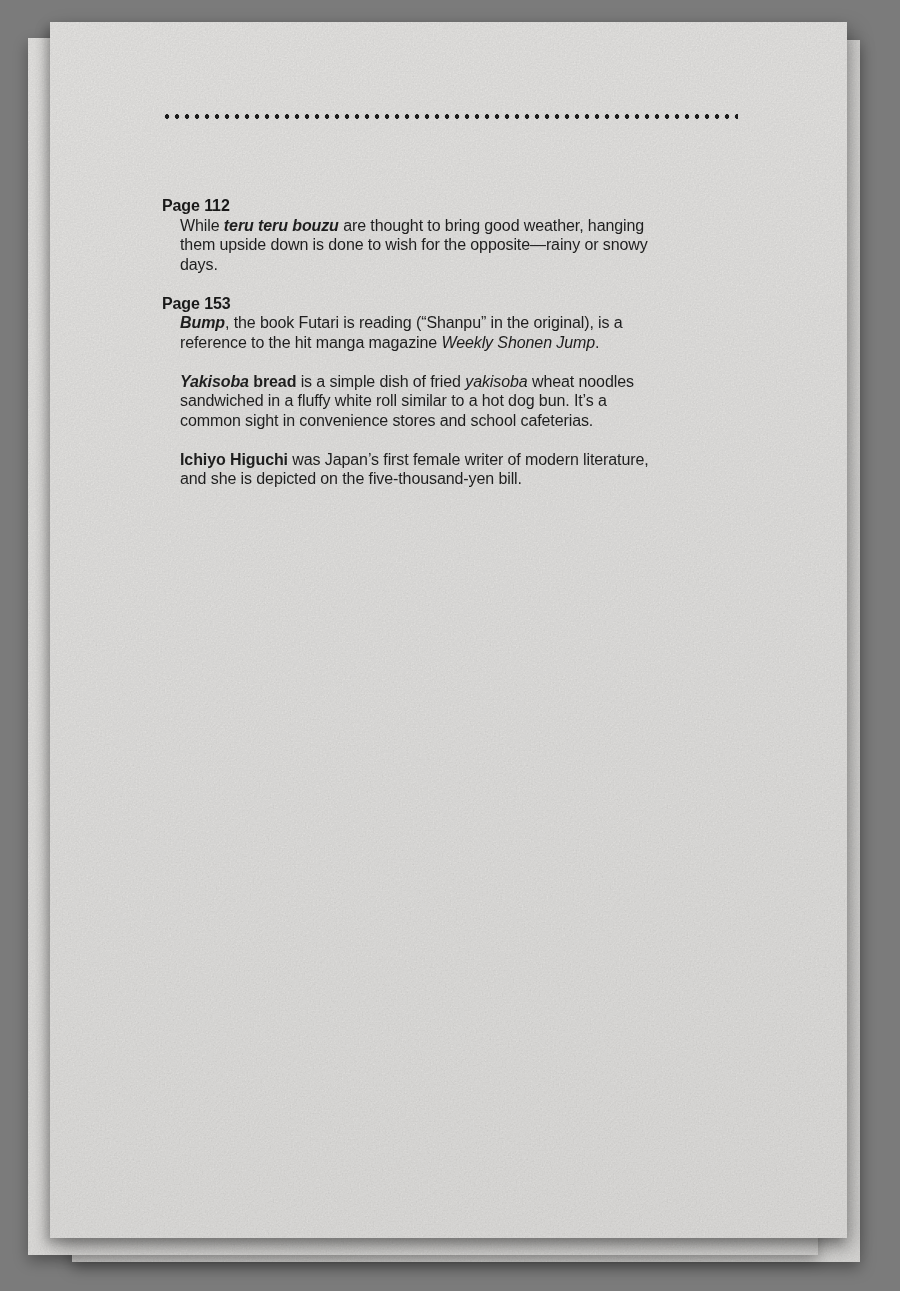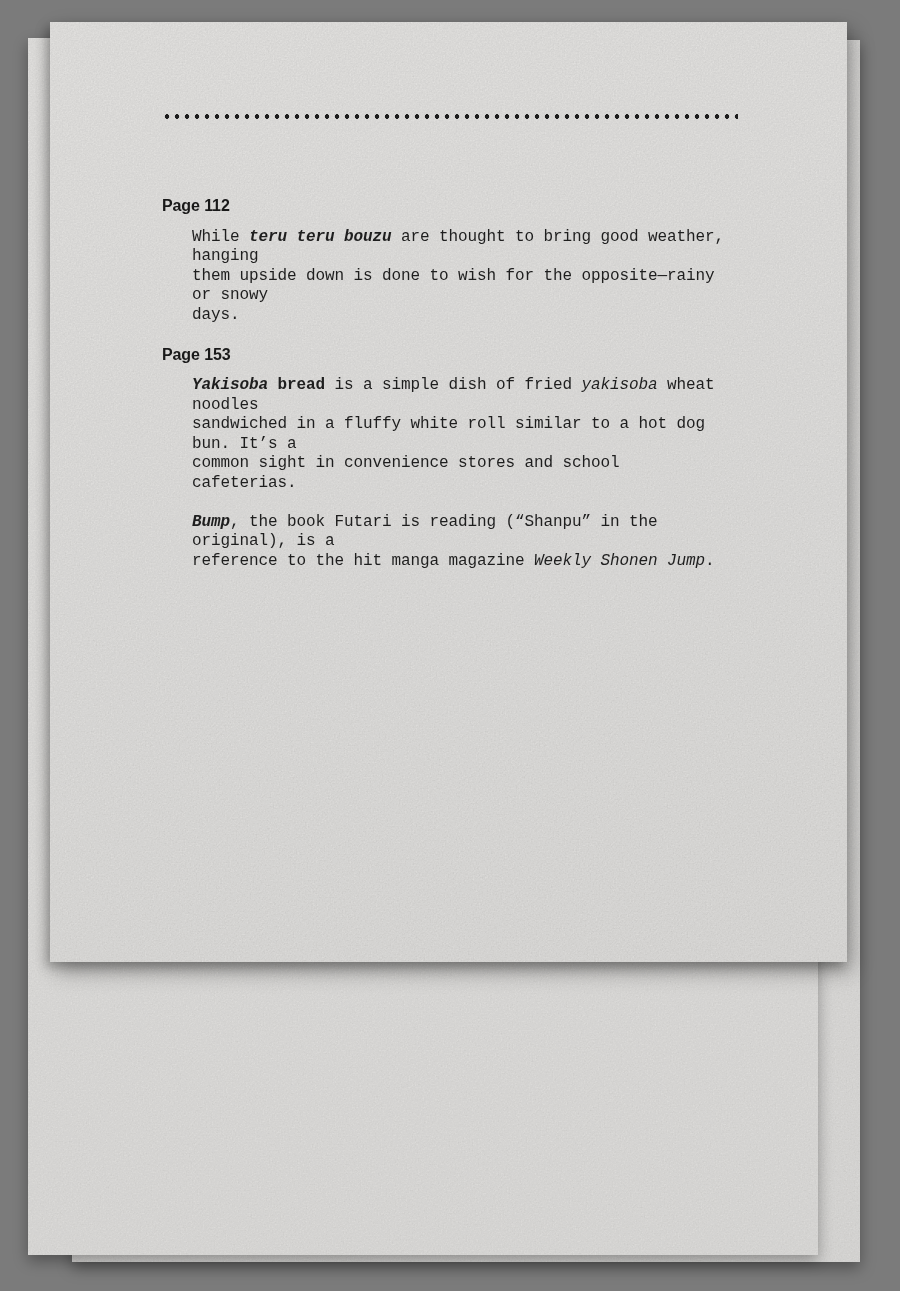--- a/index.html
+++ b/index.html
@@ -31,21 +31,21 @@
     top: 38px;
     width: 790px;
     height: 1217px;
     background: linear-gradient(170deg, #eae9e7 0%, #e4e3e1 100%);
     box-shadow: 0 6px 14px rgba(0,0,0,0.33);
   }
   .sheet-main {
     left: 50px;
     top: 22px;
     width: 797px;
-    height: 940px;
+    height: 1216px;
     background: linear-gradient(165deg, #edecea 0%, #e8e7e5 60%, #e5e4e2 100%);
     box-shadow: -4px 5px 10px rgba(0,0,0,0.25), 5px 9px 20px rgba(0,0,0,0.33);
   }
   .texture {
     position: absolute;
     left: 0; top: 0;
     width: 100%;
     height: 100%;
     pointer-events: none;
   }
@@ -71,24 +71,23 @@
     margin-top: 19.5px;
   }
   .heading {
     margin: 0;
     font-size: 16px;
     font-weight: 700;
     line-height: 19.5px;
     color: #191919;
   }
   .para {
-    margin: 12px;
+    margin: 0;
     padding-left: 18px;
     white-space: pre-line;
-    font-family: Liberation Mono, monospace;
   }
   .para + .para {
     margin-top: 19.5px;
   }
   .seg-normal { font-weight: 400; font-style: normal; }
   .seg-bold { font-weight: 700; }
   .seg-italic { font-style: italic; }
   .seg-bold-italic { font-weight: 700; font-style: italic; }
   .filter-defs {
     position: absolute;
@@ -131,21 +130,23 @@
     <div class="dotted-rule"></div>
     <div>
         <section class="section section-first">
           <h2 class="heading">Page 112</h2>
           <p class="para"><span class="seg-normal">While </span><span class="seg-bold-italic">teru teru bouzu</span><span class="seg-normal"> are thought to bring good weather, hanging
 them upside down is done to wish for the opposite—rainy or snowy
 days.</span></p>
         </section>
         <section class="section">
           <h2 class="heading">Page 153</h2>
+          <p class="para"><span class="seg-bold-italic">Bump</span><span class="seg-normal">, the book Futari is reading (“Shanpu” in the original), is a
+reference to the hit manga magazine </span><span class="seg-italic">Weekly Shonen Jump</span><span class="seg-normal">.</span></p>
           <p class="para"><span class="seg-bold-italic">Yakisoba</span><span class="seg-normal"> </span><span class="seg-bold">bread</span><span class="seg-normal"> is a simple dish of fried </span><span class="seg-italic">yakisoba</span><span class="seg-normal"> wheat noodles
 sandwiched in a fluffy white roll similar to a hot dog bun. It’s a
 common sight in convenience stores and school cafeterias.</span></p>
-          <p class="para"><span class="seg-bold-italic">Bump</span><span class="seg-normal">, the book Futari is reading (“Shanpu” in the original), is a
-reference to the hit manga magazine </span><span class="seg-italic">Weekly Shonen Jump</span><span class="seg-normal">.</span></p>
+          <p class="para"><span class="seg-bold">Ichiyo Higuchi</span><span class="seg-normal"> was Japan’s first female writer of modern literature,
+and she is depicted on the five-thousand-yen bill.</span></p>
         </section>
       </div>
   </div>
 </div>
 
 </body></html>

